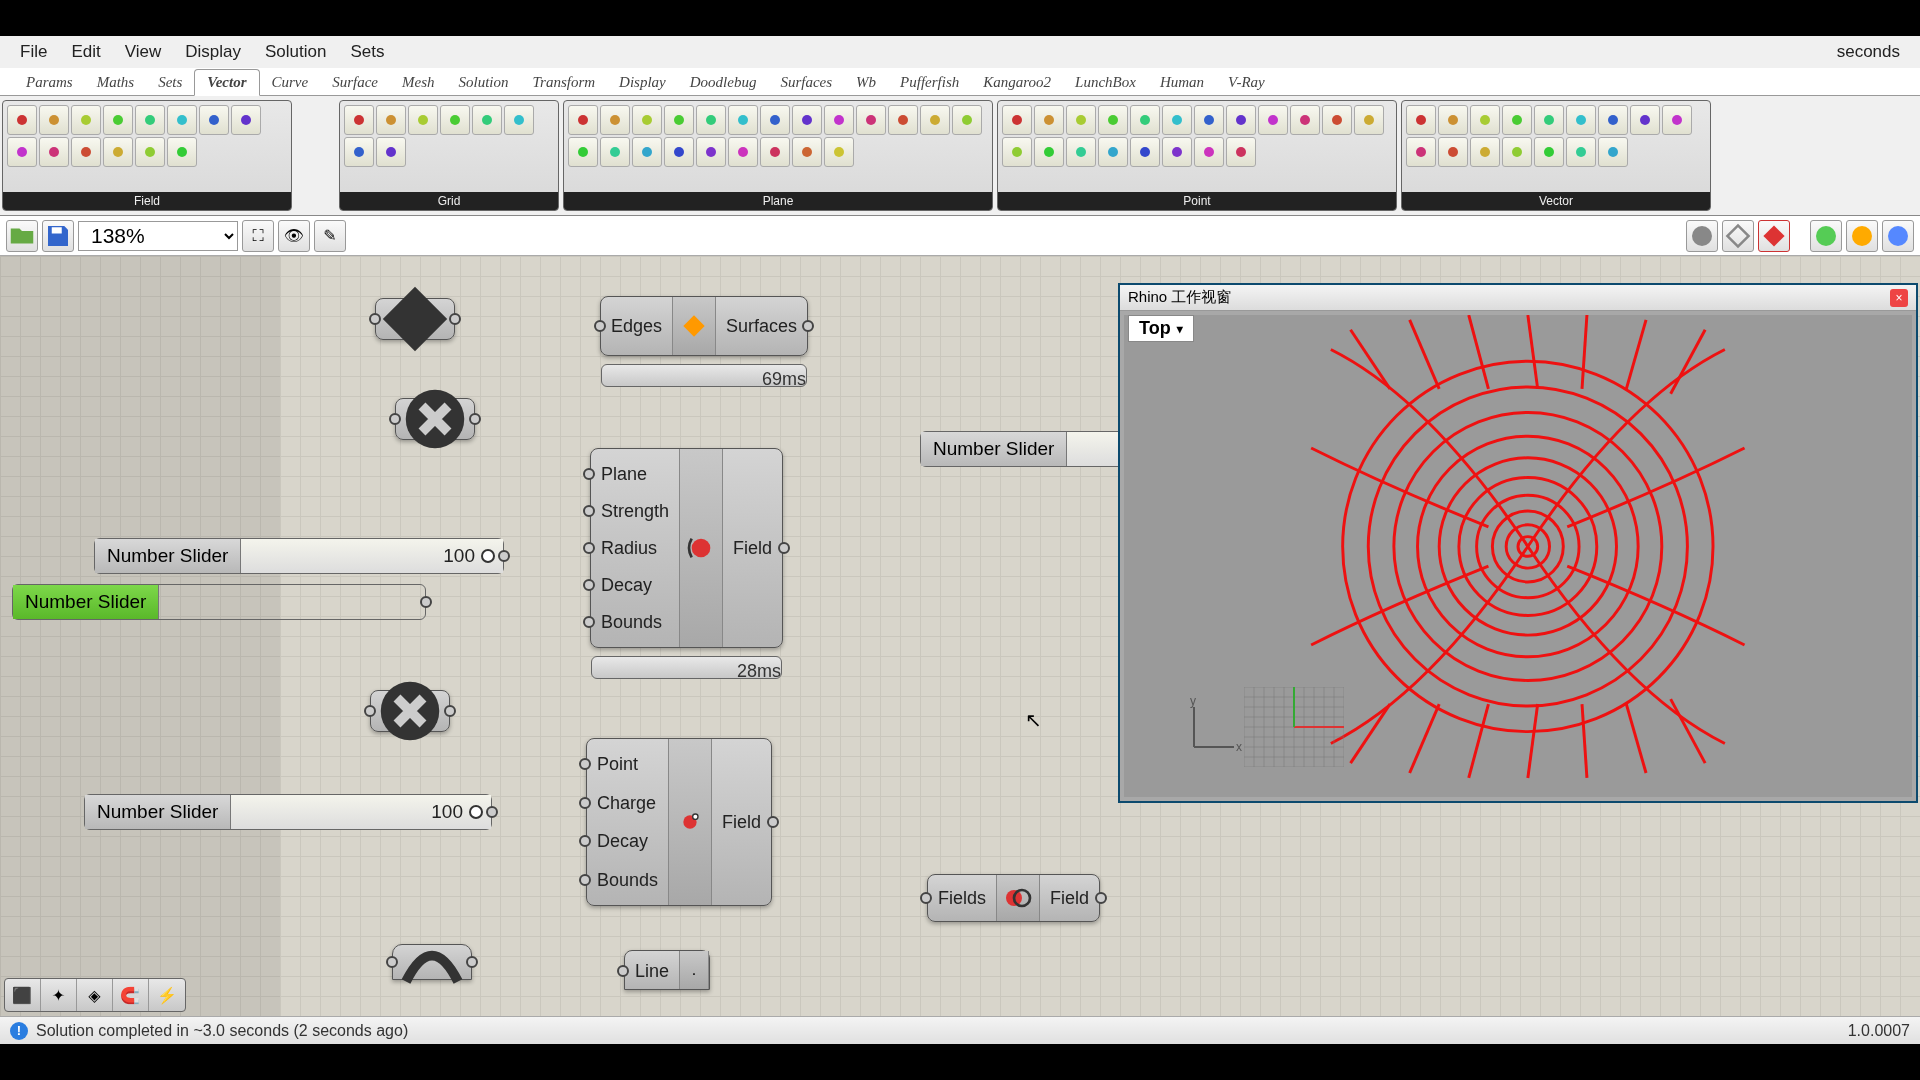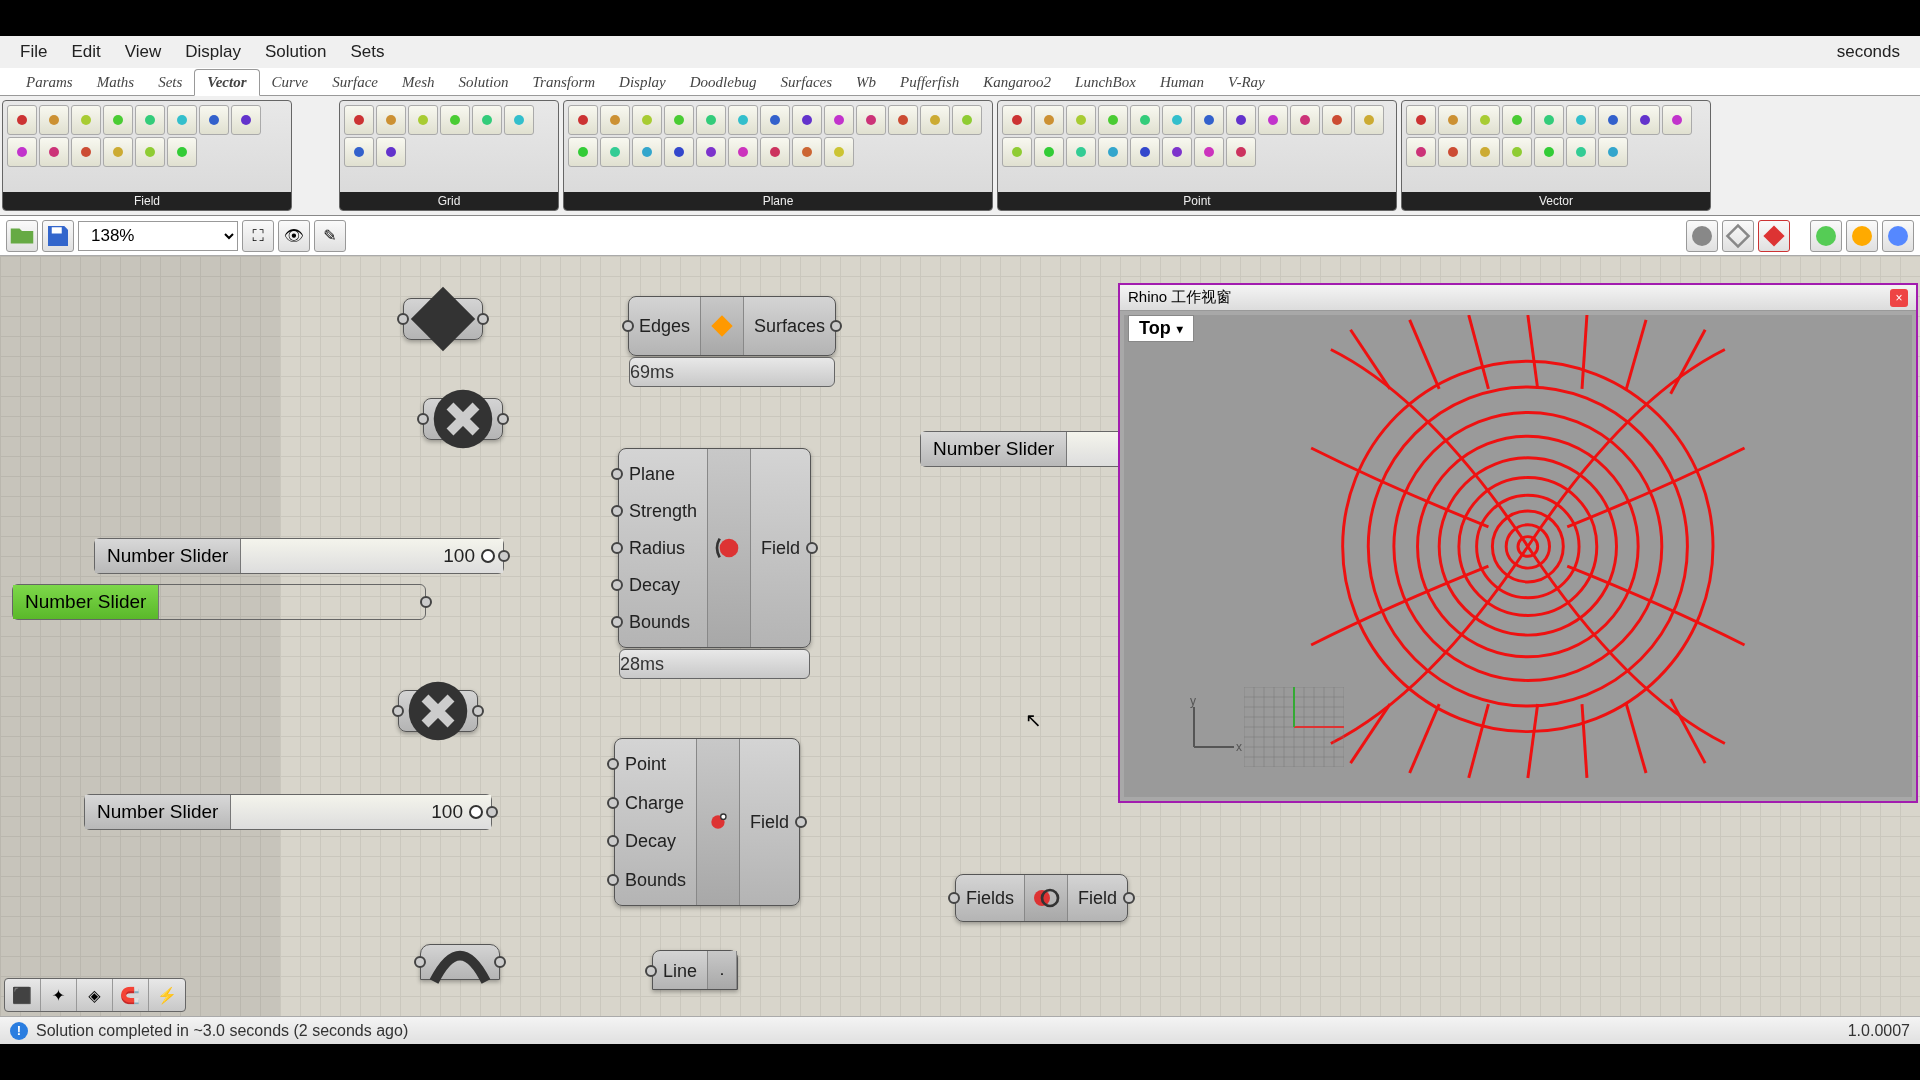--- a/index.html
+++ b/index.html
@@ -23,59 +23,59 @@
 .ribbon-panel { border: 1px solid #666; margin: 4px 2px; background: linear-gradient(#e8e8e8,#d8d8d8); border-radius: 4px; position: relative; display: flex; flex-direction: column; }
 .ribbon-panel-body { flex: 1; display: flex; flex-wrap: wrap; align-content: flex-start; padding: 4px; gap: 2px; }
 .ribbon-panel-label { height: 18px; background: #222; color: #eee; font-size: 12px; text-align: center; line-height: 18px; border-radius: 0 0 3px 3px; }
 .ribbon-icon { width: 30px; height: 30px; background: linear-gradient(#f8f8f0,#e0e0d0); border: 1px solid #aaa; border-radius: 3px; display: flex; align-items: center; justify-content: center; font-size: 16px; }
 .ribbon-icon svg { width: 20px; height: 20px; }
 
 
 .quickbar { height: 40px; background: #fff; border-bottom: 1px solid #aaa; display: flex; align-items: center; padding: 0 6px; justify-content: space-between; }
 .quickbar-left, .quickbar-right { display: flex; align-items: center; gap: 4px; }
 .qb-btn { width: 32px; height: 32px; border: 1px solid #999; border-radius: 3px; background: linear-gradient(#fafafa,#e0e0e0); display: flex; align-items: center; justify-content: center; }
-.zoom-select { width: 160px; height: 30px; border: 1px solid #999; padding: 0 8px; font-size: 17px; background: #fff; }
+.zoom-select { width: 160px; height: 30px; border: 1px solid #999; padding: 0 8px; font-size: 21px; background: #fff; }
 
 
 .canvas { position: absolute; top: 220px; left: 0; right: 0; bottom: 28px; background: #d8d5cb;
   background-image: linear-gradient(#cac7bd 1px, transparent 1px), linear-gradient(90deg, #cac7bd 1px, transparent 1px);
   background-size: 20px 20px;
 }
 .canvas-shade { position: absolute; top: 0; left: 0; bottom: 0; width: 280px; background: rgba(0,0,0,0.08); }
 
 
-.node { position: absolute; border-radius: 8px; background: linear-gradient(#d4d4d4,#b4b4b4); border: 1px solid #555; box-shadow: 0 2px 4px rgba(0,0,0,.3); margin-left: 28px; }
+.node { position: absolute; border-radius: 8px; background: linear-gradient(#d4d4d4,#b4b4b4); border: 1px solid #555; box-shadow: 0 2px 4px rgba(0,0,0,.3); }
 .node-small { width: 80px; height: 42px; display: flex; align-items: center; justify-content: center; }
 .grip { position: absolute; width: 12px; height: 12px; border: 2px solid #444; border-radius: 50%; background: #ccc; top: 50%; transform: translateY(-50%); }
 .grip.left { left: -7px; }
 .grip.right { right: -7px; }
 
 .node-wide { display: flex; align-items: stretch; }
 .node-inputs, .node-outputs { display: flex; flex-direction: column; justify-content: space-around; padding: 6px 10px; }
 .node-io { font-size: 18px; color: #222; position: relative; line-height: 28px; white-space: nowrap; }
 .node-center { width: 44px; display: flex; align-items: center; justify-content: center; background: linear-gradient(#c8c8c8,#a8a8a8); border-left: 1px solid #888; border-right: 1px solid #888; }
 .node-center svg { width: 32px; height: 32px; }
-.node-time { position: absolute; left: 0; right: 0; bottom: -32px; height: 30px; background: linear-gradient(#e8e8e8,#c8c8c8); border: 1px solid #666; border-radius: 6px; text-align: left; font-size: 18px; line-height: 28px; color: #333; }
+.node-time { position: absolute; left: 0; right: 0; bottom: -32px; height: 23px; background: linear-gradient(#e8e8e8,#c8c8c8); border: 1px solid #666; border-radius: 6px; text-align: right; font-size: 18px; line-height: 28px; color: #333; }
 
 
 .slider { position: absolute; display: flex; align-items: stretch; height: 36px; border-radius: 6px; border: 1px solid #666; overflow: visible; }
 .slider-label { background: linear-gradient(#d8d8d8,#b8b8b8); padding: 0 12px; font-size: 19px; line-height: 34px; border-right: 1px solid #777; }
 .slider-body { background: linear-gradient(#f4f4ec,#ddd); display: flex; align-items: center; padding: 0 8px; position: relative; }
 .slider-value { font-size: 19px; color: #222; }
 .slider-thumb { width: 14px; height: 14px; border: 2px solid #333; border-radius: 50%; background: #fff; margin-left: 6px; }
 .slider.green .slider-label, .slider.green .slider-body { background: linear-gradient(#7dd84a,#5ab82a); }
 .slider .grip.right { right: -7px; top: 50%; }
 
 
 .wires { position: absolute; inset: 0; pointer-events: none; }
 .wires path { fill: none; stroke: #555; stroke-width: 5; }
 .wires path.dashed { stroke-dasharray: 14 10; }
 
 
-.rhino-view { position: absolute; top: 247px; left: 1118px; width: 800px; height: 520px; border: 2px solid #a21caf; background: #a8a8a8; }
+.rhino-view { position: absolute; top: 247px; left: 1118px; width: 800px; height: 520px; border: 2px solid #0c4a6e; background: #a8a8a8; }
 .rhino-title { height: 26px; background: linear-gradient(#f4f4f4,#dcdcdc); border-bottom: 1px solid #999; display: flex; align-items: center; justify-content: space-between; padding: 0 8px; font-size: 15px; }
 .rhino-close { width: 18px; height: 18px; background: #e44; border-radius: 3px; color: #fff; font-size: 12px; text-align: center; line-height: 18px; }
 .rhino-viewlabel { position: absolute; top: 30px; left: 8px; background: #fff; border: 1px solid #888; padding: 2px 10px; font-size: 18px; font-weight: bold; display: flex; align-items: center; gap: 6px; }
 .rhino-dd { font-size: 12px; }
 .rhino-canvas { position: absolute; top: 30px; left: 4px; right: 4px; bottom: 4px; background: #9a9a9a; }
 .rhino-spiral { position: absolute; inset: 0; }
 .rhino-axes { position: absolute; bottom: 40px; left: 60px; width: 60px; height: 60px; }
 .rhino-grid { position: absolute; bottom: 30px; left: 120px; width: 100px; height: 80px; }
 
 

